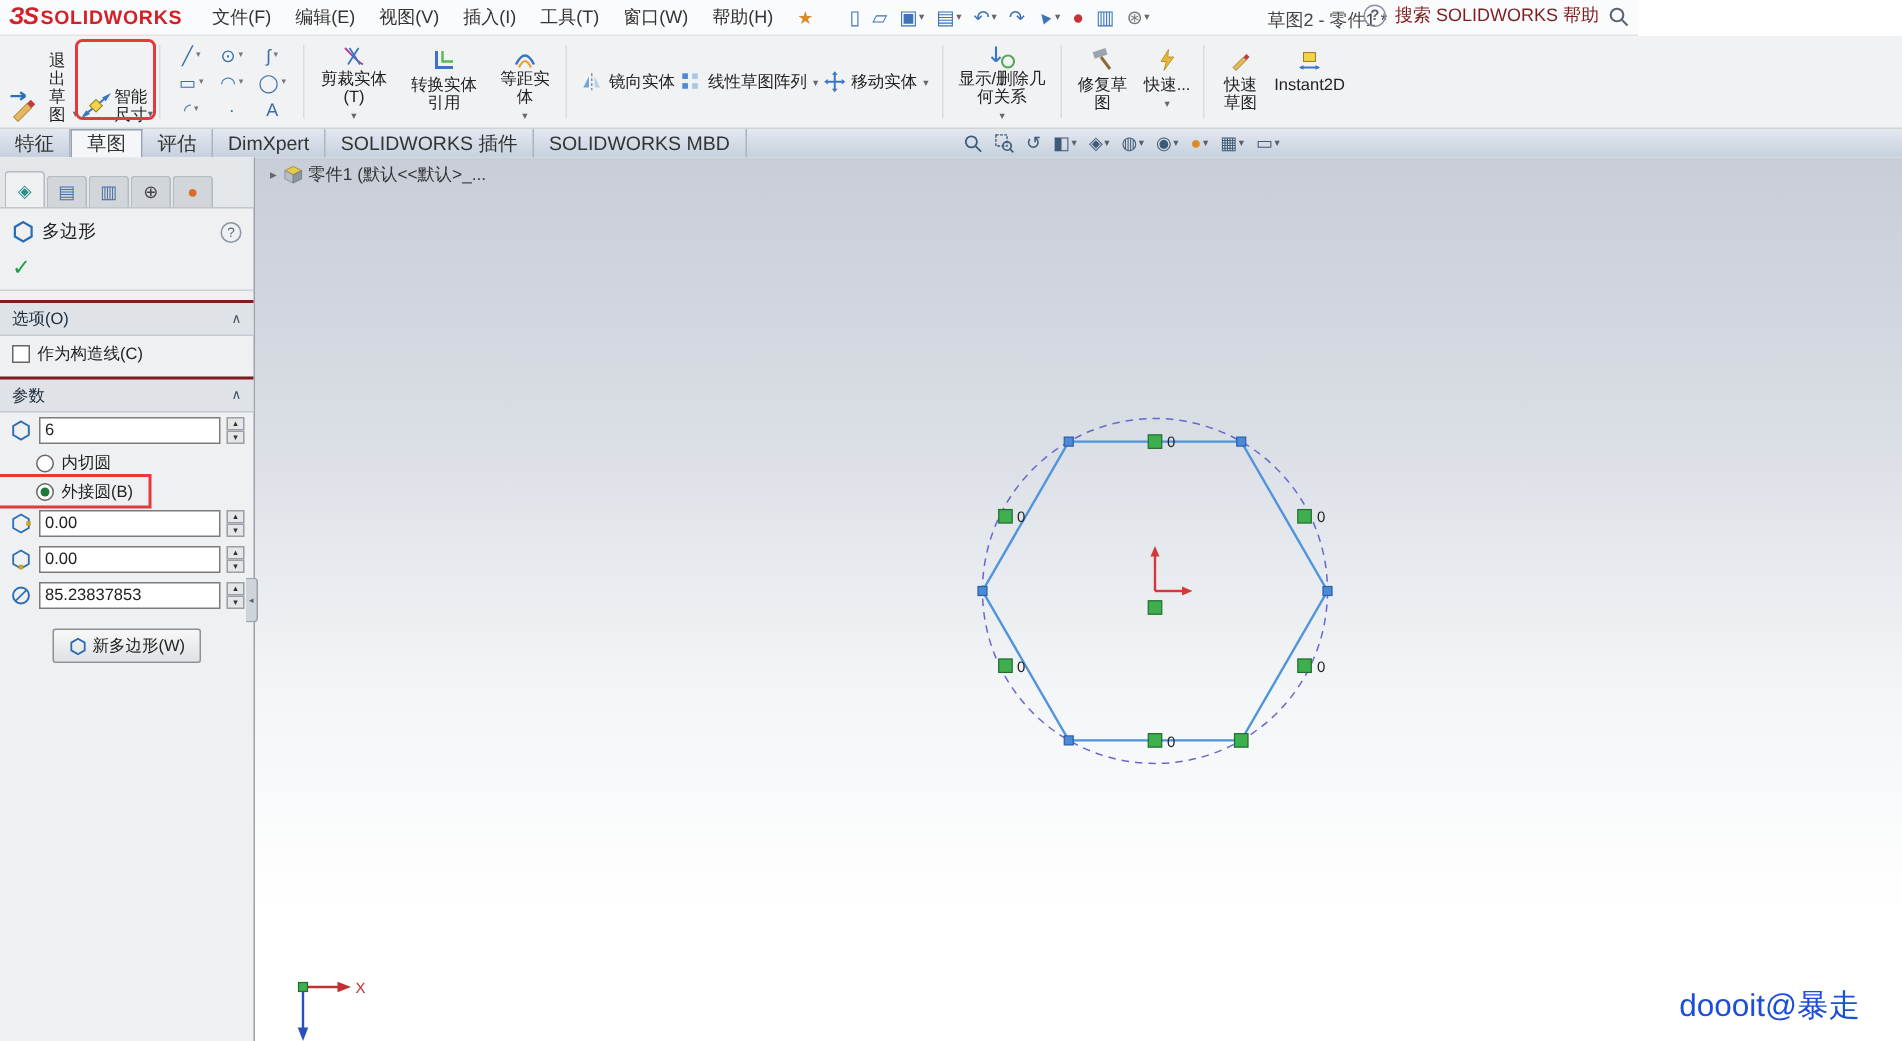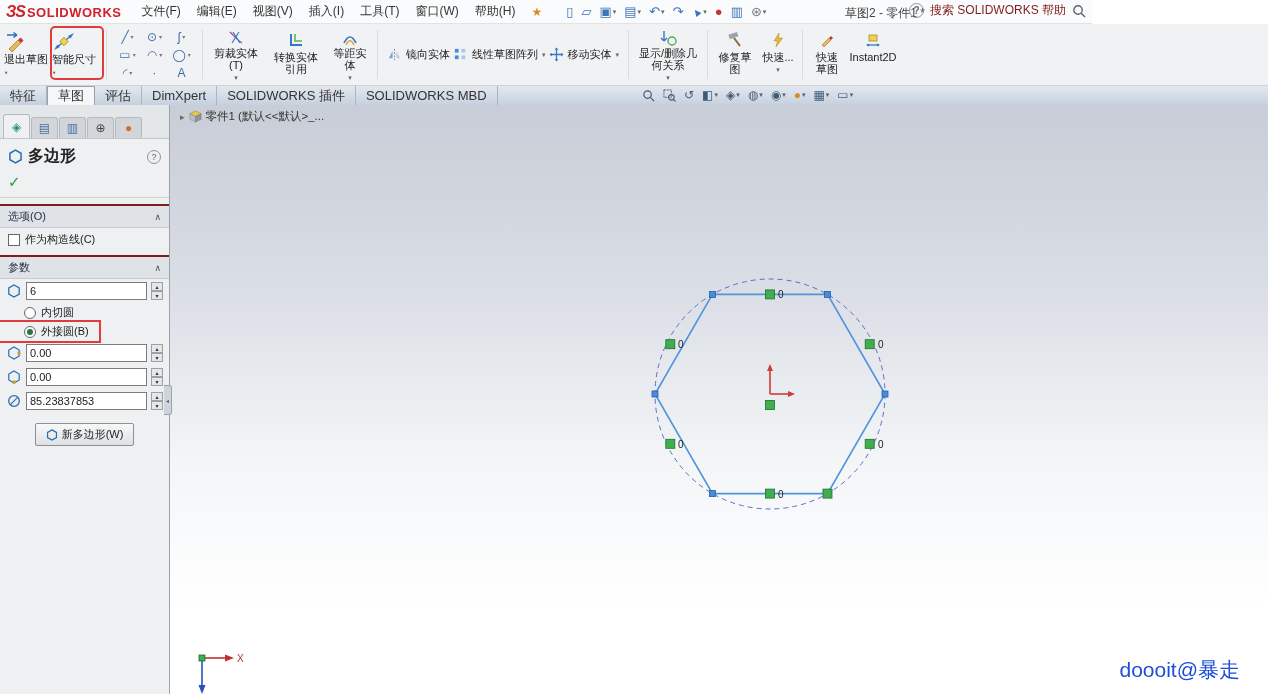--- a/index.html
+++ b/index.html
@@ -18,21 +18,21 @@
   .qbtn .red{color:#c43434;} .qbtn .gray{color:#777;}
   .qcaret{font-size:7px;color:#666;margin-left:1px;}
   .rot{display:inline-block;transform:rotate(-40deg);font-size:11px;}
   .doc-title{position:absolute;left:845px;top:5px;color:#444;font-size:12px;}
   .help-search{position:absolute;right:6px;top:2px;display:flex;align-items:center;gap:6px;color:#555;}
   .help-circle{width:15px;height:15px;border:1px solid #8a94a4;border-radius:50%;color:#5a6472;font-size:10px;font-weight:bold;display:flex;align-items:center;justify-content:center;}
   .search-label{font-size:12px;color:#7f1d1d;text-align:center;}
 
   
   #ribbon{position:absolute;top:24px;left:0;width:1268px;height:62px;background:#f1f2f4;border-bottom:1px solid #d2d3d5;display:flex;align-items:stretch;padding:2px 4px;}
-  .rbig{width:48px;display:flex;flex-direction:column;align-items:flex-start;padding-top:3px;font-size:11px;line-height:12px;text-align:center;color:#222;position:relative;font-family:Liberation Mono, monospace;}
+  .rbig{width:48px;display:flex;align-items:flex-end;padding-top:3px;font-size:11px;line-height:12px;text-align:center;color:#222;position:relative;}
   .rbig .ictop{height:25px;display:flex;align-items:center;}
   .rcaret{font-size:7px;color:#666;margin-top:1px;}
   .hl{position:absolute;left:-2px;top:0;right:-2px;bottom:3px;border:2px solid #e23b3b;border-radius:5px;pointer-events:none;}
   .rgrid{display:grid;grid-template-columns:repeat(3,27px);grid-template-rows:repeat(3,18px);align-content:center;margin:0 3px;}
   .rcell{display:flex;align-items:center;justify-content:center;gap:2px;color:#3a6ea8;font-size:12px;}
   .rcell .mini{font-size:6px;color:#777;}
   .vsep{width:1px;background:#dbdcde;margin:4px 4px;}
   .rmed{display:flex;flex-direction:column;align-items:center;padding:3px 4px 0;font-size:11px;line-height:12px;text-align:center;color:#222;}
   .rmed .ictop{height:22px;display:flex;align-items:center;}
   .w46{width:46px;} .w58{width:58px;} .w62{width:62px;} .w70{width:70px;} .w40{width:40px;} .w52{width:52px;}
@@ -57,21 +57,21 @@
   .texpand{color:#666;font-size:9px;}
   #watermark{position:absolute;right:28px;bottom:10px;font-size:21px;color:#1d4ed8;z-index:4;}
 
   
   #panel{position:absolute;top:105px;left:0;width:170px;height:589px;background:#eef0f2;border-right:1px solid #9aa2ac;z-index:6;}
   #pmtabs{display:flex;height:34px;align-items:flex-end;padding:0 0 0 3px;background:#e4e7ea;border-bottom:1px solid #c2c6cb;}
   .pmtab{width:27px;height:21px;display:flex;align-items:center;justify-content:center;font-size:12px;border:1px solid #b5bac0;border-bottom:none;background:#d2d6da;margin-right:1px;border-radius:3px 3px 0 0;color:#4a6fa5;}
   .pmtab.active{background:#eef0f2;height:24px;}
   .teal{color:#2e8f8a;} .dk{color:#444;} .ball{color:#d96a2a;}
   #pmtitle{display:flex;align-items:center;gap:5px;padding:7px 8px 4px;}
-  #pmtitle .t{font-weight:bold;font-size:16px;color:#222;}
+  #pmtitle .t{font-weight:normal;font-size:12px;color:#222;}
   #pmtitle .hlp{margin-left:auto;width:14px;height:14px;border:1px solid #8a94a4;border-radius:50%;font-size:9px;color:#5a6472;display:flex;align-items:center;justify-content:center;}
   #pmcheck{color:#1f9e3e;font-size:15px;font-weight:bold;padding:2px 8px 6px;border-bottom:1px solid #cdd0d4;}
   .sect{display:flex;align-items:center;background:#dfe3e8;border-top:2px solid #7f1d1d;border-bottom:1px solid #c5cad1;padding:3px 8px;font-size:11px;color:#1c2b3a;margin-top:6px;}
   .sect .chev{margin-left:auto;font-size:9px;color:#44505e;}
   .cbrow{display:flex;align-items:center;gap:5px;padding:4px 6px 2px 8px;font-size:11px;}
   .cbox{width:12px;height:12px;border:1px solid #666;background:#fff;flex:0 0 12px;}
   .prow{display:flex;align-items:center;gap:4px;padding:3px 6px;position:relative;}
   .pic{width:16px;flex:0 0 16px;display:flex;justify-content:center;color:#2a6db5;}
   .pinput{flex:1;height:18px;border:1px solid #7b7b7b;background:#fff;font-size:11px;padding:0 3px;font-family:inherit;color:#222;min-width:0;}
   .spin{display:flex;flex-direction:column;width:12px;flex:0 0 12px;}

